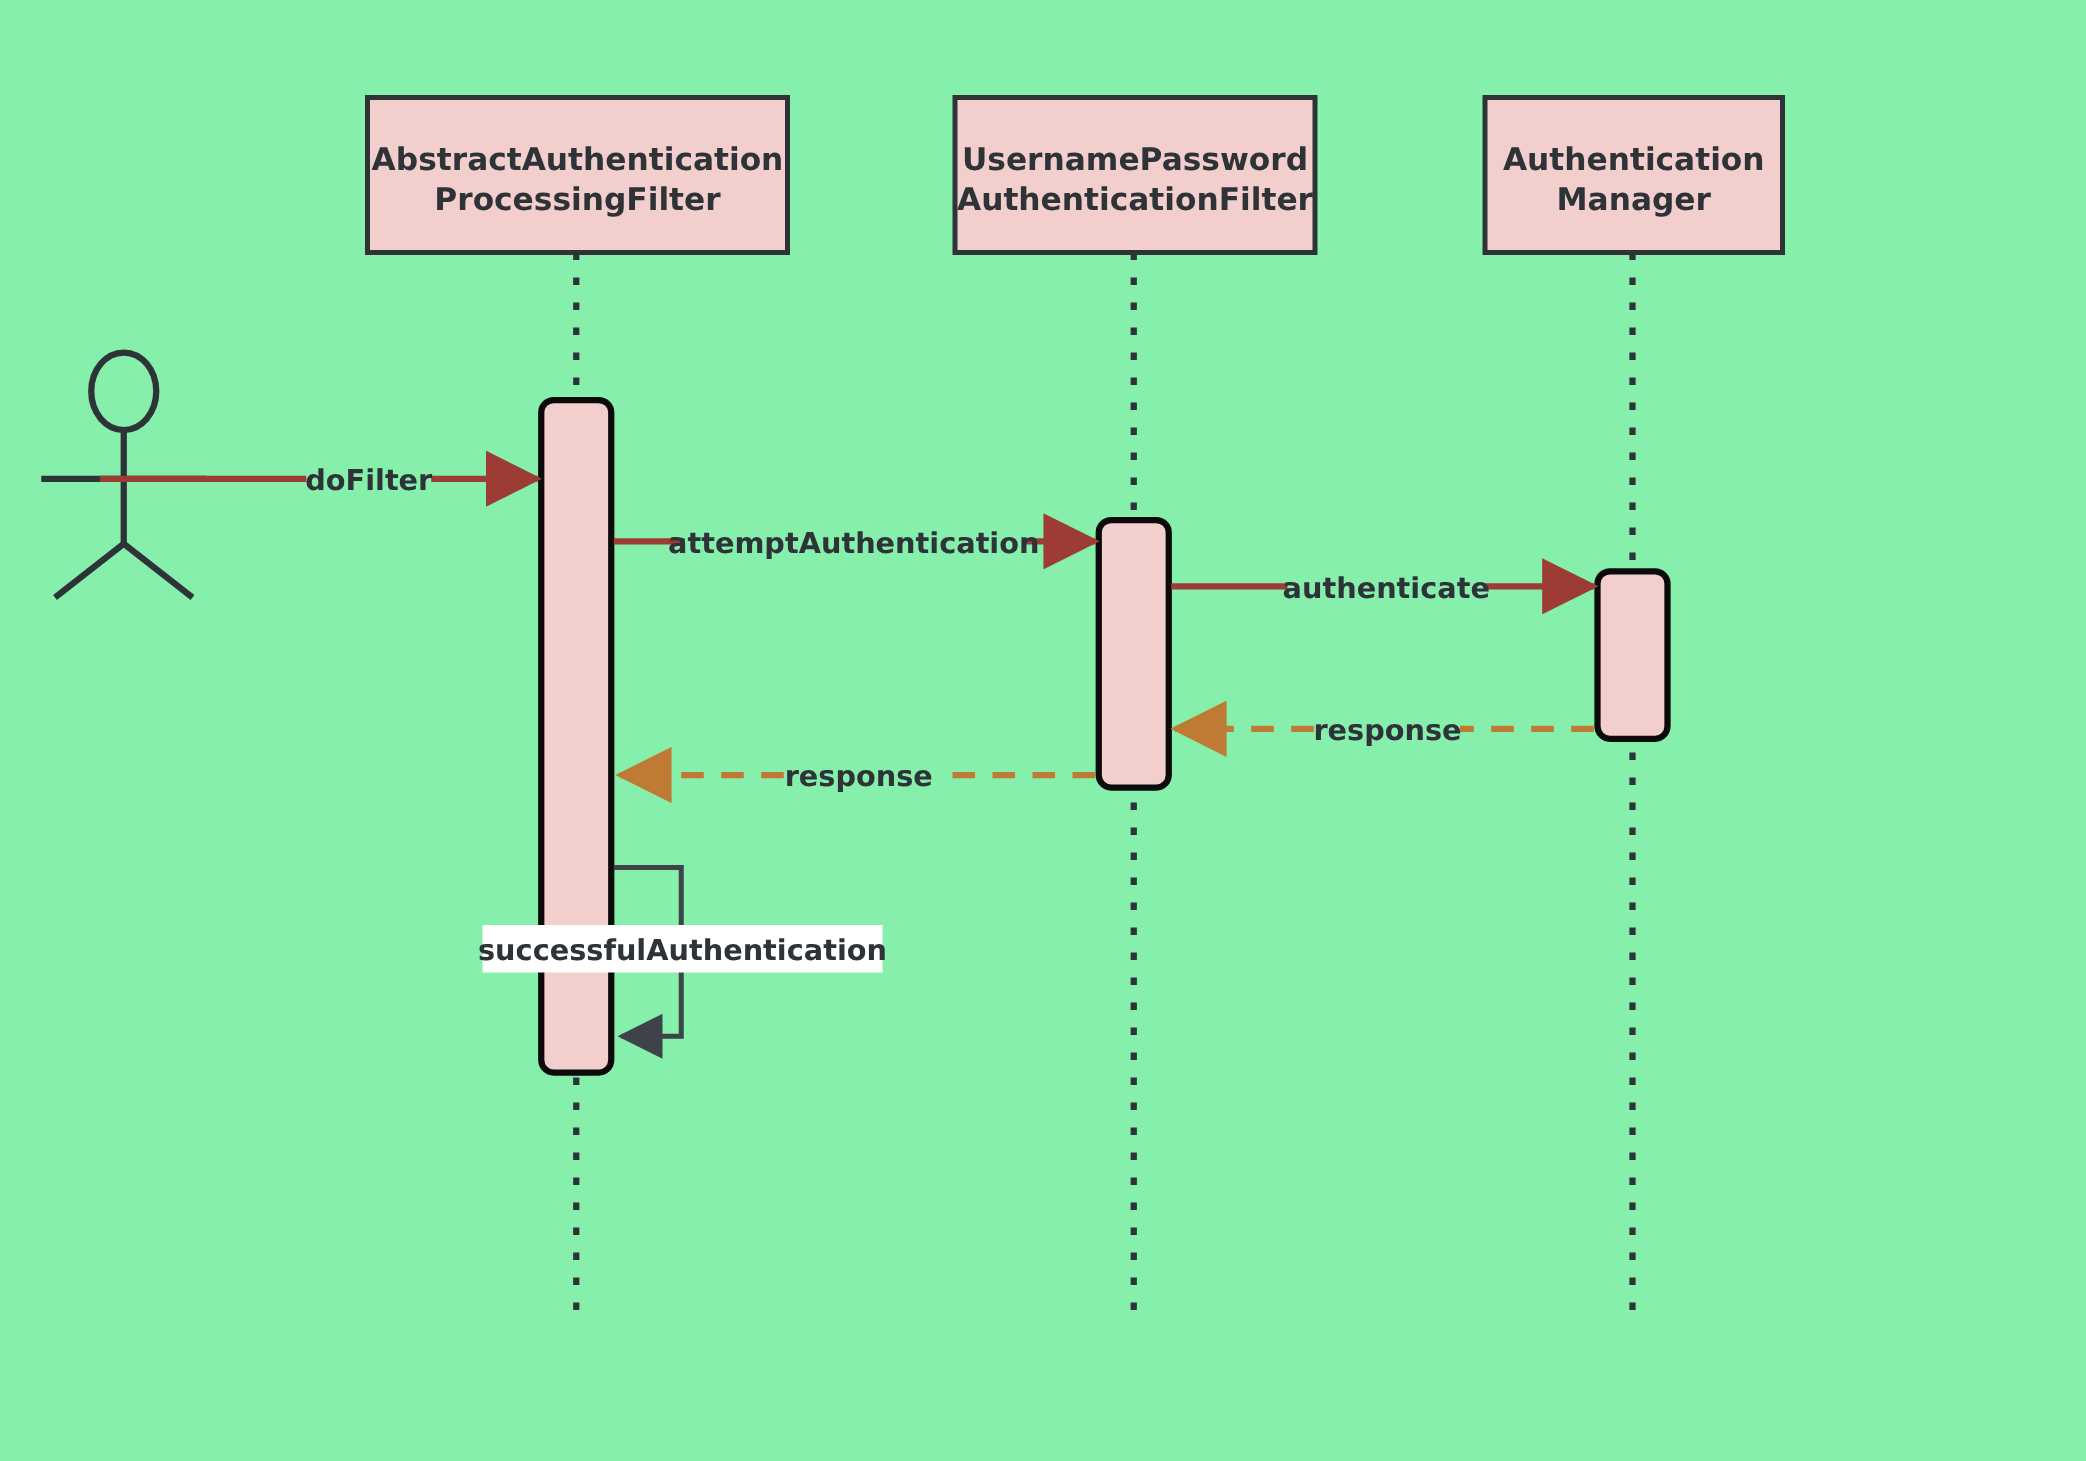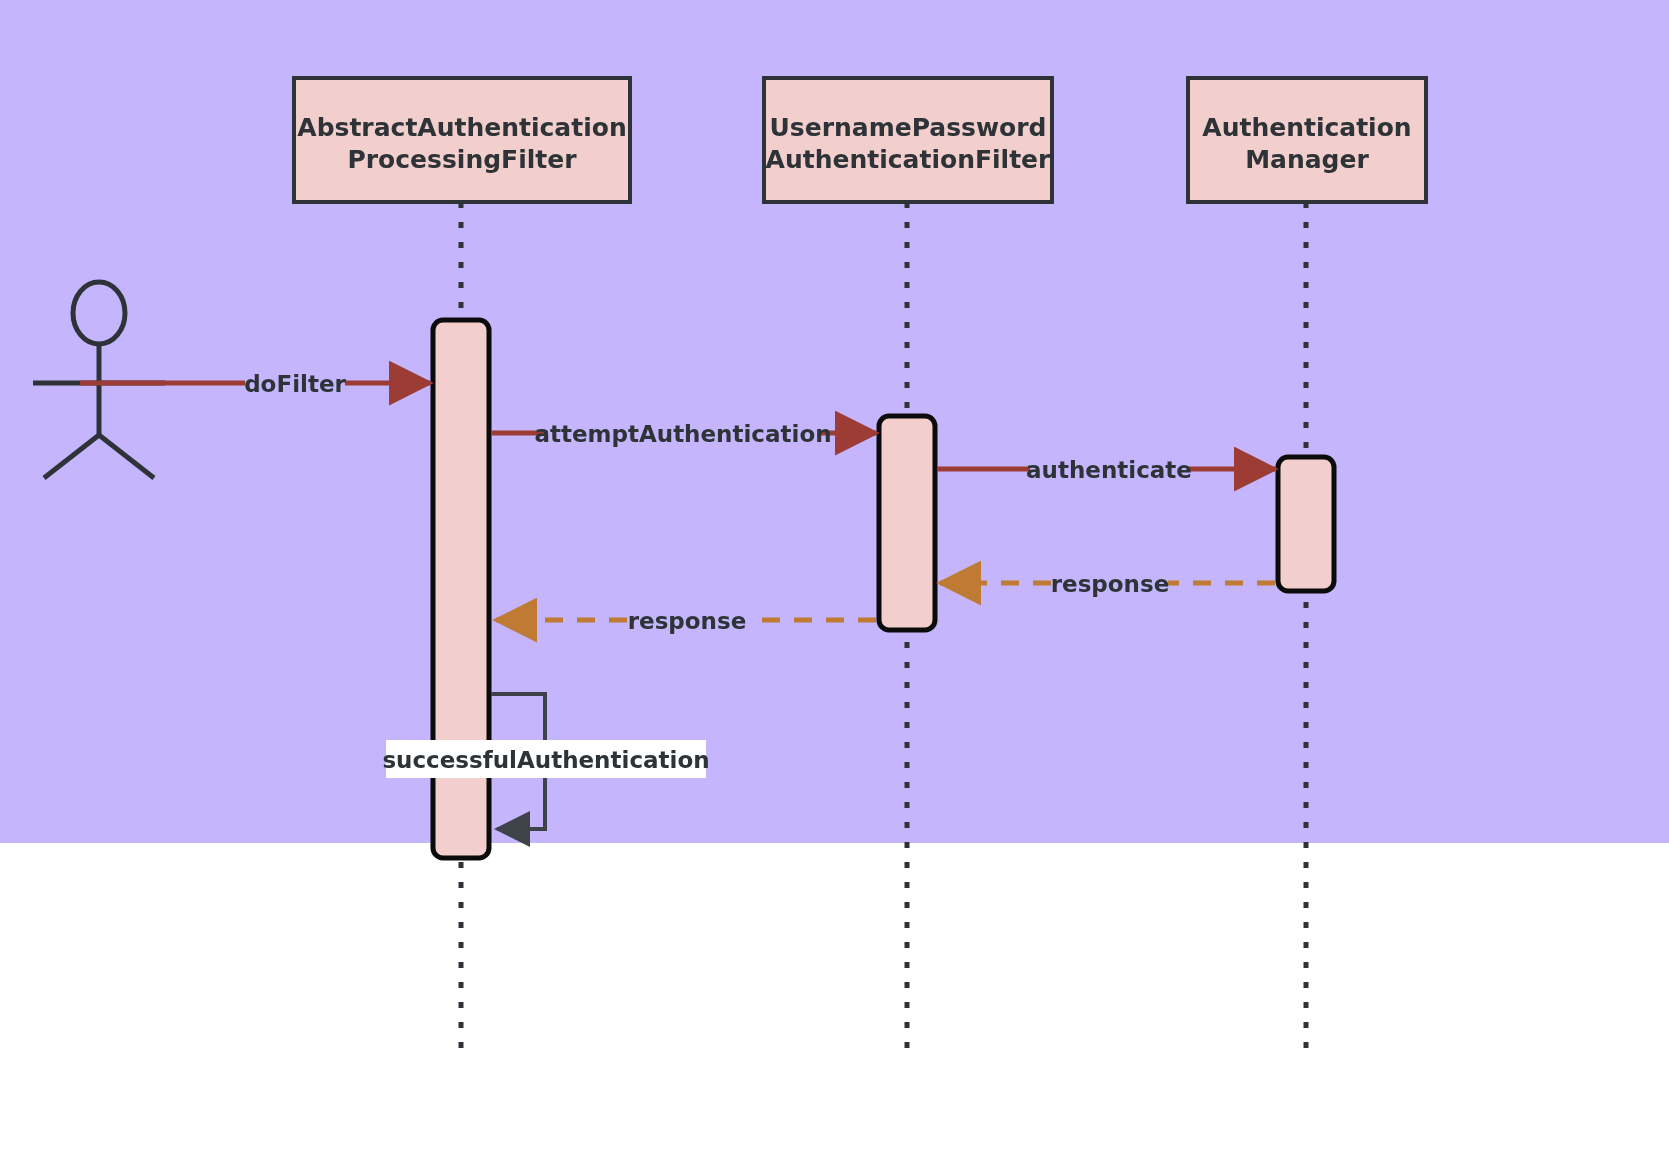--- a/index.html
+++ b/index.html
@@ -9,22 +9,22 @@
   }
   body {
     font-family: "DejaVu Sans", "Liberation Sans", sans-serif;
     width: 1669px;
     height: 1169px;
     overflow: hidden;
   }
   #diagram-root {
     position: relative;
     width: 1669px;
-    height: 843px;
-    background: #c4b5fd;
+    height: 1169px;
+    background: #86efac;
   }
   svg.diagram-canvas {
     position: absolute;
     left: 0;
     top: 0;
     width: 1669px;
     height: 1169px;
     display: block;
   }
   .participant-label,

